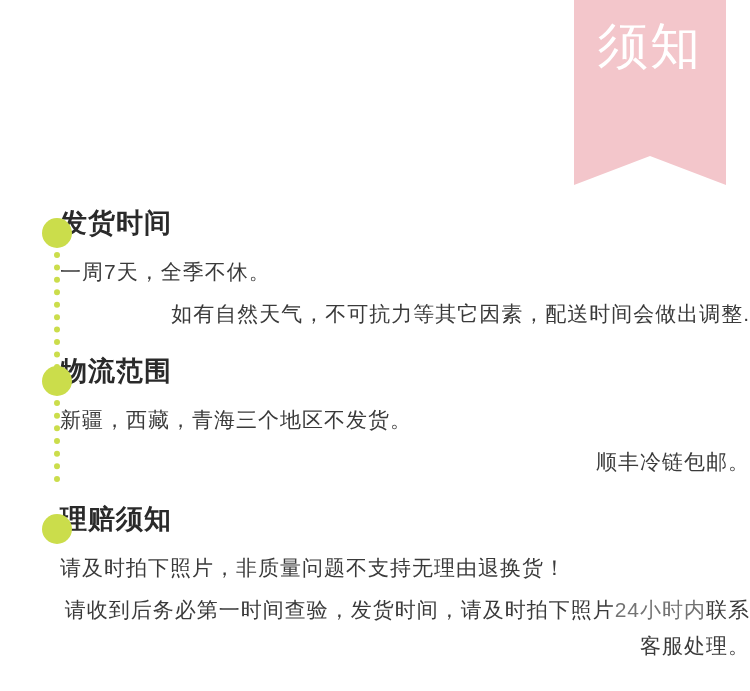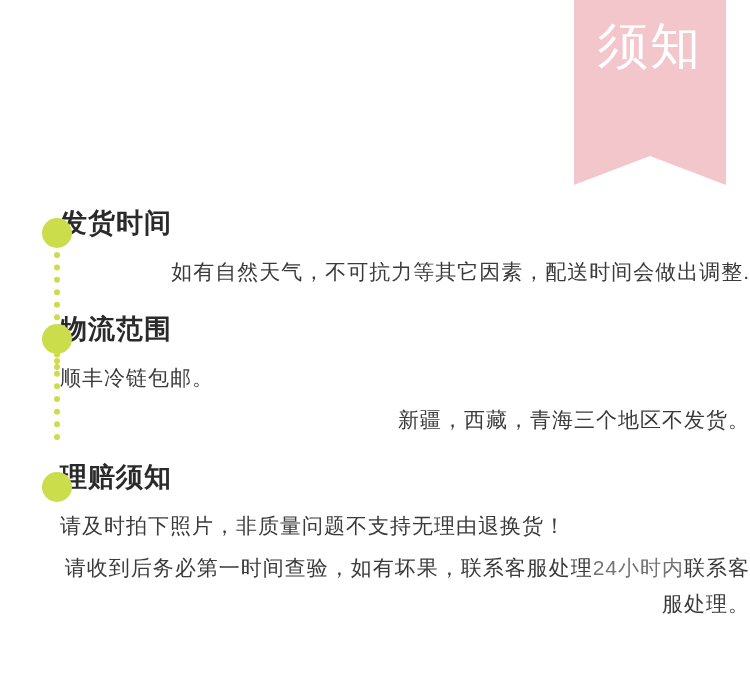--- a/index.html
+++ b/index.html
@@ -119,31 +119,32 @@
   <div class="ribbon-notch"></div>
   <div class="ribbon-text">须知</div>
 </div>
 
 <div class="content">
 
   <div class="section">
     <span class="bullet"></span>
     <span class="dotted-line" style="height:118px;"></span>
     <h2 class="sec-title">发货时间</h2>
+    <p class="sec-line">一周7天，全季不休。</p>
     <p class="sec-line">如有自然天气，不可抗力等其它因素，配送时间会做出调整.</p>
   </div>
 
   <div class="section">
     <span class="bullet"></span>
     <span class="dotted-line" style="height:82px;"></span>
     <h2 class="sec-title">物流范围</h2>
+    <p class="sec-line">新疆，西藏，青海三个地区不发货。</p>
     <p class="sec-line">顺丰冷链包邮。</p>
-    <p class="sec-line">新疆，西藏，青海三个地区不发货。</p>
   </div>
 
   <div class="section">
     <span class="bullet"></span>
     <h2 class="sec-title">理赔须知</h2>
     <p class="sec-line">请及时拍下照片，非质量问题不支持无理由退换货！</p>
-    <p class="sec-line"><span>请收到后务必第一时间查验，如有坏果，联系客服处理</span><span class="hl">24小时内</span><span>联系客服处理。</span></p>
+    <p class="sec-line"><span>请收到后务必第一时间查验，发货时间，请及时拍下照片</span><span class="hl">24小时内</span><span>联系客服处理。</span></p>
   </div>
 
 </div>
 
 </body></html>

